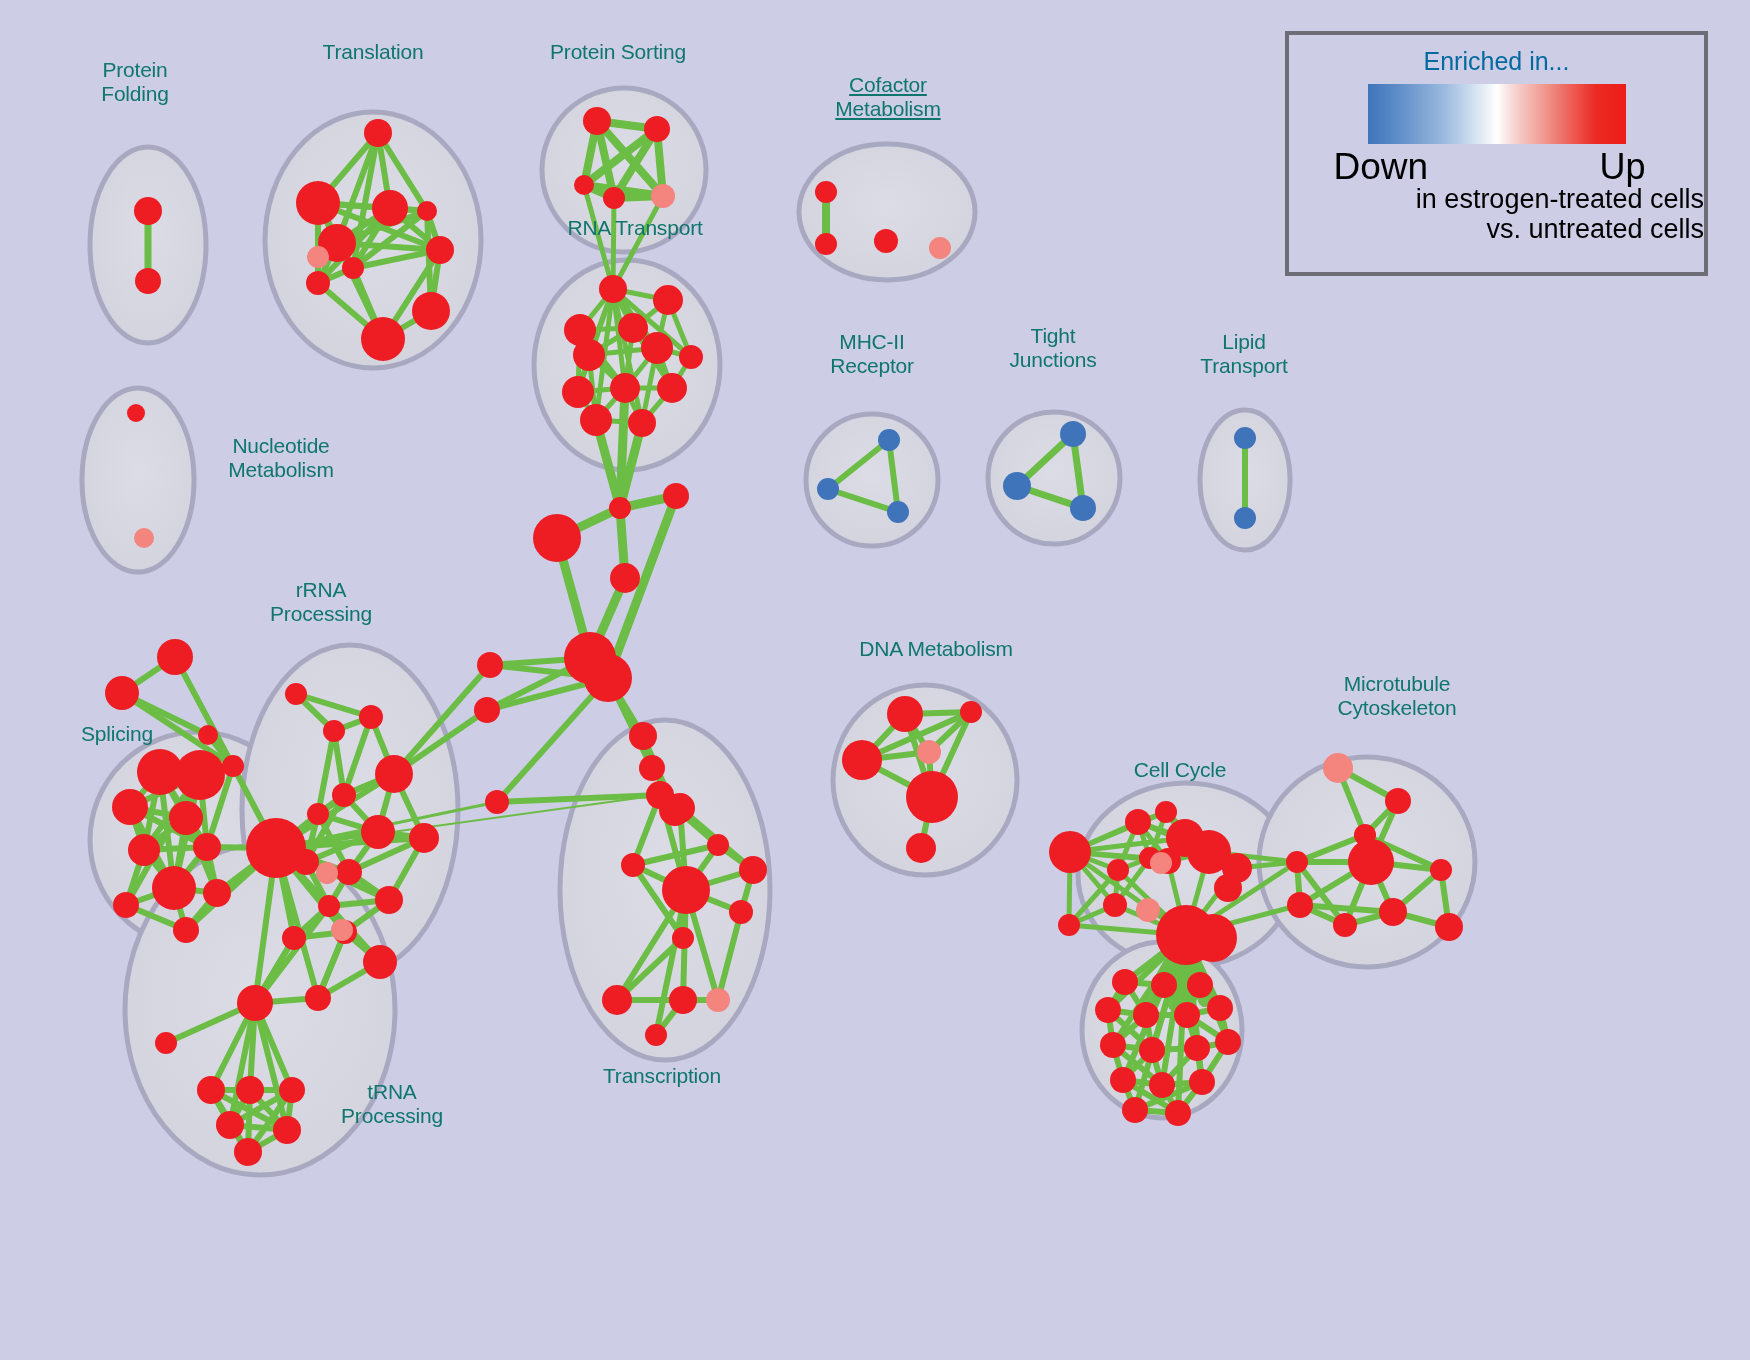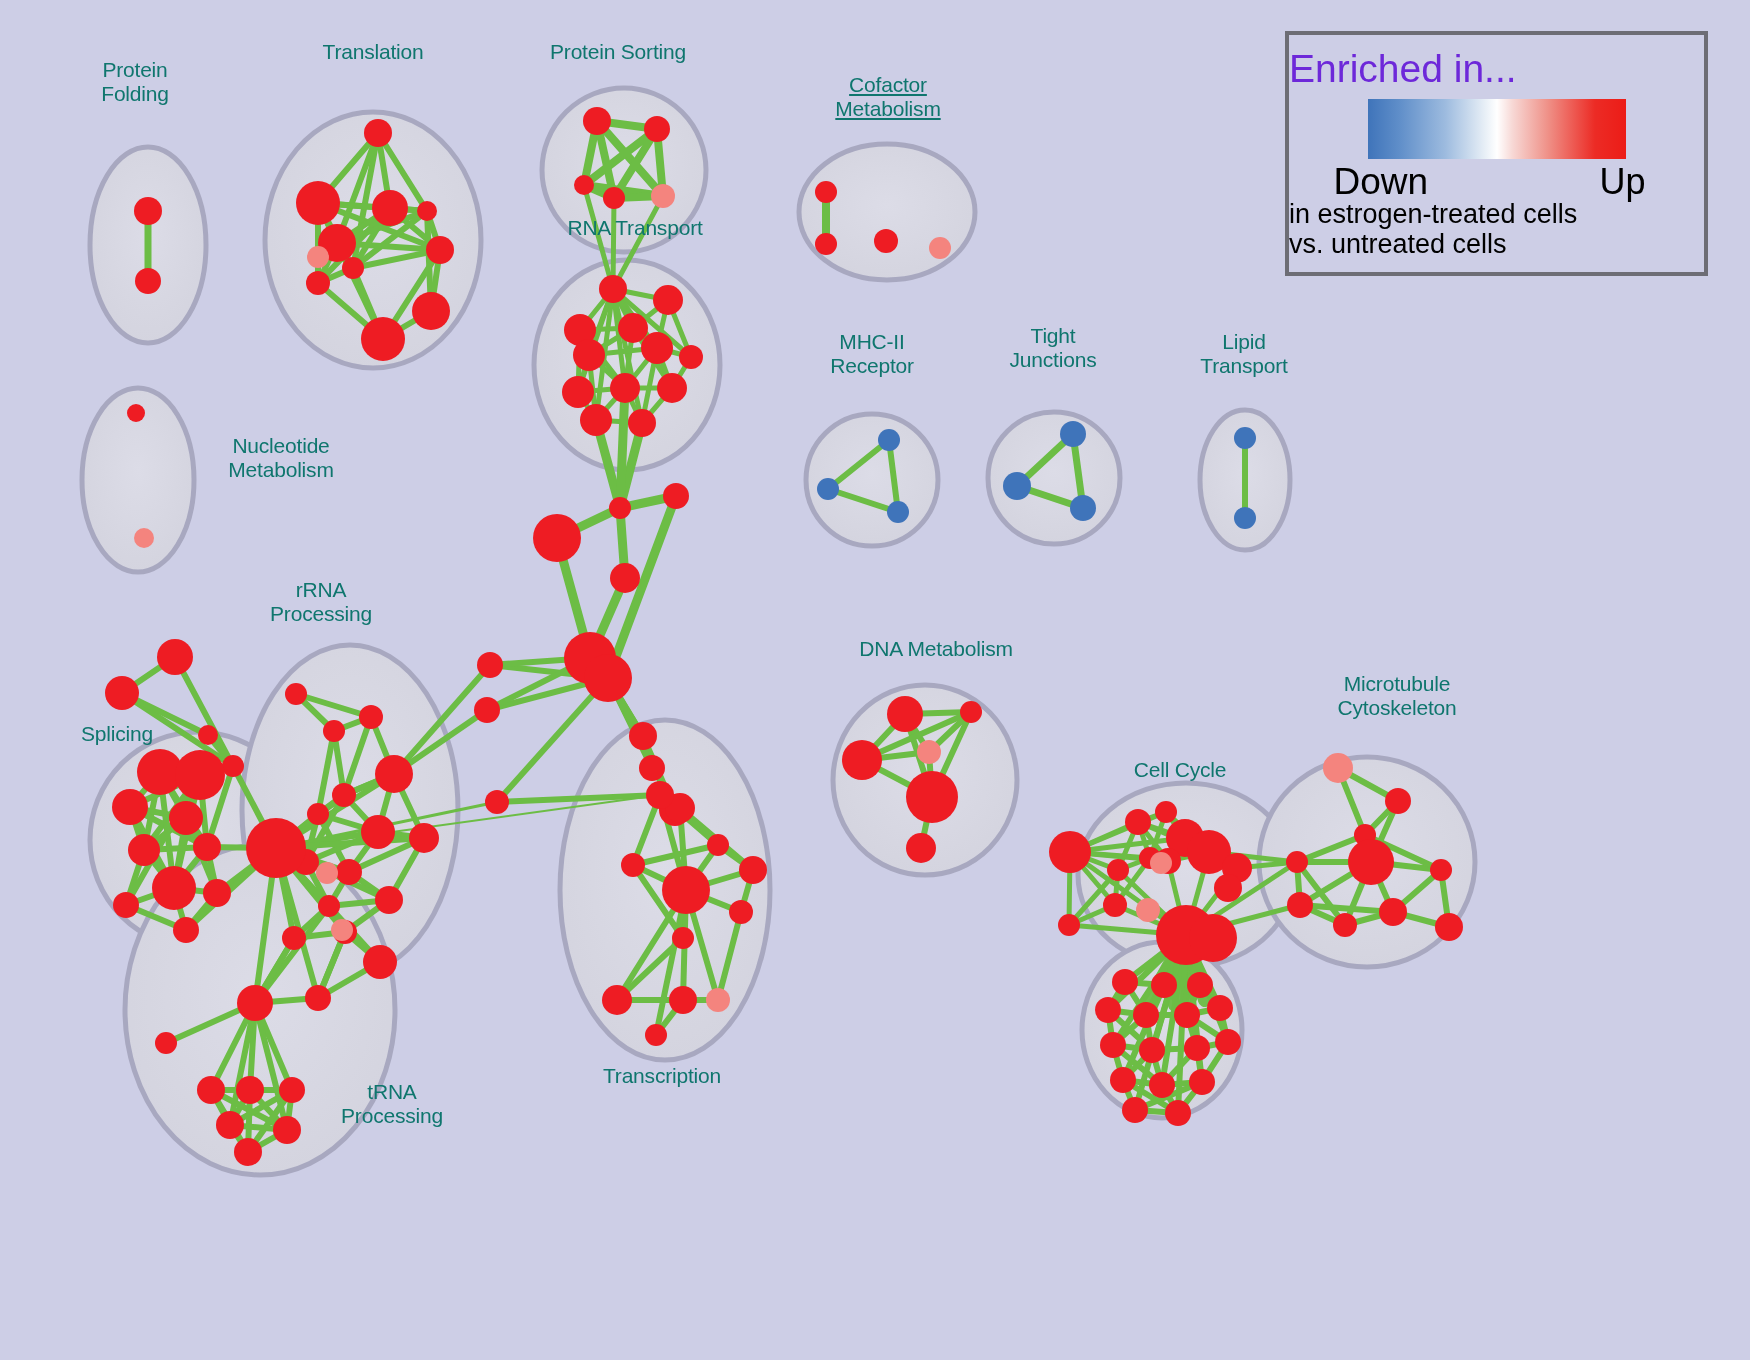--- a/index.html
+++ b/index.html
@@ -25,33 +25,33 @@
   
   #legend{
     position:absolute;
     left:1285px;top:31px;
     width:423px;height:245px;
     background:#cdcee6;
     border:4px solid #6d6d75;
     box-sizing:border-box;
   }
   #legend .title{
-    text-align:left;font-size:39px;color:#6d28d9;margin-top:12px;
+    text-align:center;font-size:25px;color:#0369a1;margin-top:12px;
   }
   #legend .bar{
     margin:8px auto 0 auto;
     width:258px;height:60px;
     background:linear-gradient(to right,#3f74ba 0%,#5f8ec9 12%,#9dbbdf 30%,#e6eef6 45%,#ffffff 50%,#f7d8d5 56%,#ef8f86 70%,#ec2b25 88%,#ec1c17 100%);
   }
   #legend .ends{
     position:relative;width:330px;margin:2px auto 0 auto;height:40px;
   }
   #legend .ends .d{position:absolute;left:2px;top:0;font-size:37px;}
   #legend .ends .u{position:absolute;right:16px;top:0;font-size:36px;}
-  #legend .sub{text-align:left;font-size:27px;line-height:1.18;color:#000;margin-top:-2px;}
+  #legend .sub{text-align:right;font-size:27px;line-height:1.18;color:#000;margin-top:-2px;}
 </style>
 </head>
 <body>
 
 <div id="stage">
 
   <svg class="net" viewBox="0 0 1750 1360">
     <defs>
       <radialGradient id="cg" cx="50%" cy="45%" r="62%">
         <stop offset="0%" stop-color="#dcdce7"></stop>

